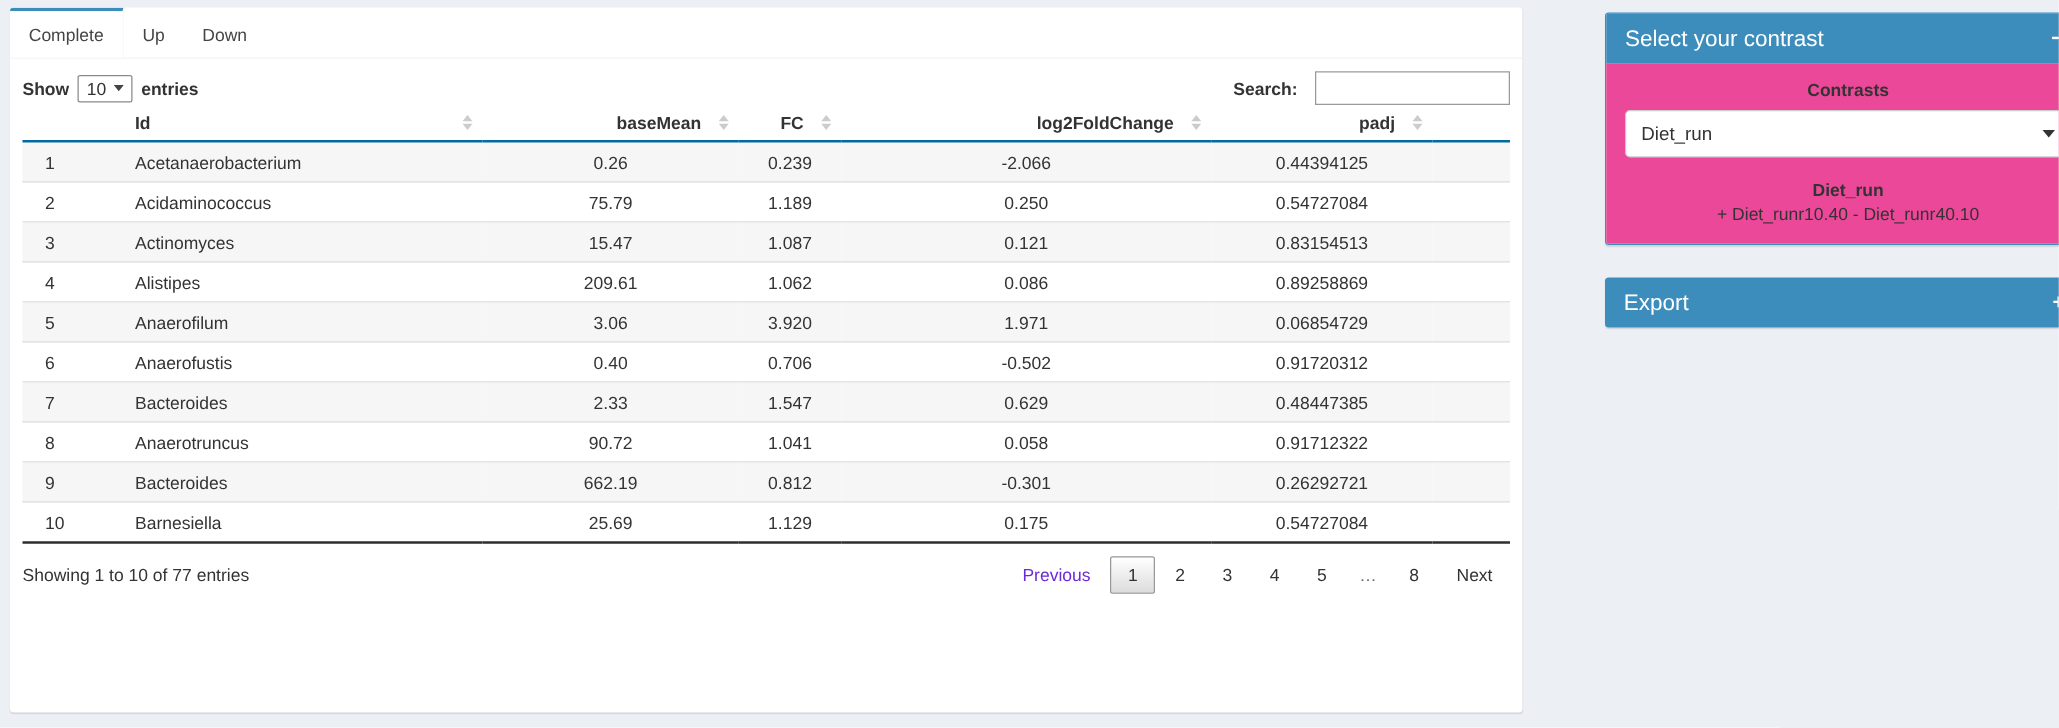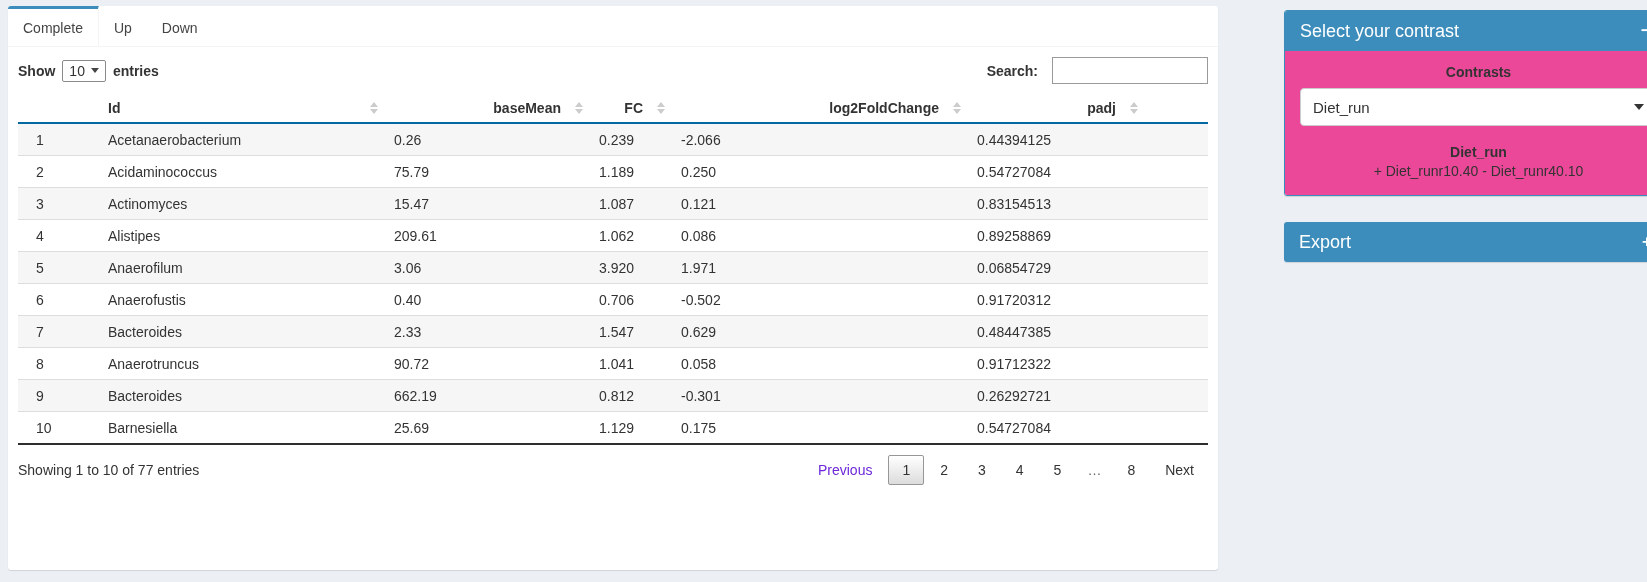--- a/index.html
+++ b/index.html
@@ -23,21 +23,21 @@
   .tab {
     padding:11px 15px 10px 15px; border-top:3px solid transparent;
     color:#444; cursor:pointer; text-decoration:none;
   }
   .tab.active {
     border-top-color:var(--primary,#3c8dbc);
     border-right:1px solid #f4f4f4; background:#fff; border-top-left-radius:3px;
   }
   .content { padding:10px; }
 
-  .controls-row { display:flex; justify-content:space-between; align-items:center; margin-bottom:10px; }
+  .controls-row { display:flex; justify-content:space-between; align-items:center; }
   .length-control { display:flex; align-items:center; gap:7px; font-weight:bold; }
   .mini-select {
     display:inline-flex; align-items:center; gap:6px;
     border:1px solid #8a8a8a; border-radius:2px; background:#fff;
     padding:2px 6px; font-weight:normal; cursor:pointer;
   }
   .caret-small { width:0; height:0; border-left:4px solid transparent; border-right:4px solid transparent; border-top:5px solid #444; }
   .search-control { display:flex; align-items:center; gap:14px; font-weight:bold; }
   .search-input { width:156px; height:27px; border:1px solid #9a9a9a; padding:2px 6px; font-size:14px; outline:none; }
 
@@ -54,21 +54,21 @@
   thead th.col-id { text-align:left; }
   thead th.col-num, thead th.col-filler { padding:6px 4px; cursor:default; }
   .sort-icon { position:absolute; right:8px; top:50%; margin-top:-6px; display:block; }
   .tri-up   { display:block; width:0; height:0; border-left:4px solid transparent; border-right:4px solid transparent; border-bottom:5px solid #ccc; margin-bottom:2px; }
   .tri-down { display:block; width:0; height:0; border-left:4px solid transparent; border-right:4px solid transparent; border-top:5px solid #ccc; }
 
   tbody td { padding:7.5px 8px; border-top:1px solid #ddd; color:#333; }
   tbody tr:first-child td { border-top:none; }
   tbody tr:nth-child(odd) td { background:#f6f6f7; }
   td.col-num { padding-left:18px; }
-  td.num { text-align:left; }
+  td.num { text-align:center; }
 
   
   .footer-row { display:flex; justify-content:space-between; align-items:center; margin-top:10px; }
   .table-info { color:#333; }
   .pagination { display:flex; align-items:center; }
   .page-btn { padding:6px 13px; margin-left:2px; color:#333; cursor:pointer; text-decoration:none; border:1px solid transparent; }
   .page-btn.disabled { color:#6d28d9; cursor:default; }
   .page-btn.active {
     border:1px solid #979797; border-radius:2px;
     background:linear-gradient(to bottom,#ffffff 0%,#dcdcdc 100%);

